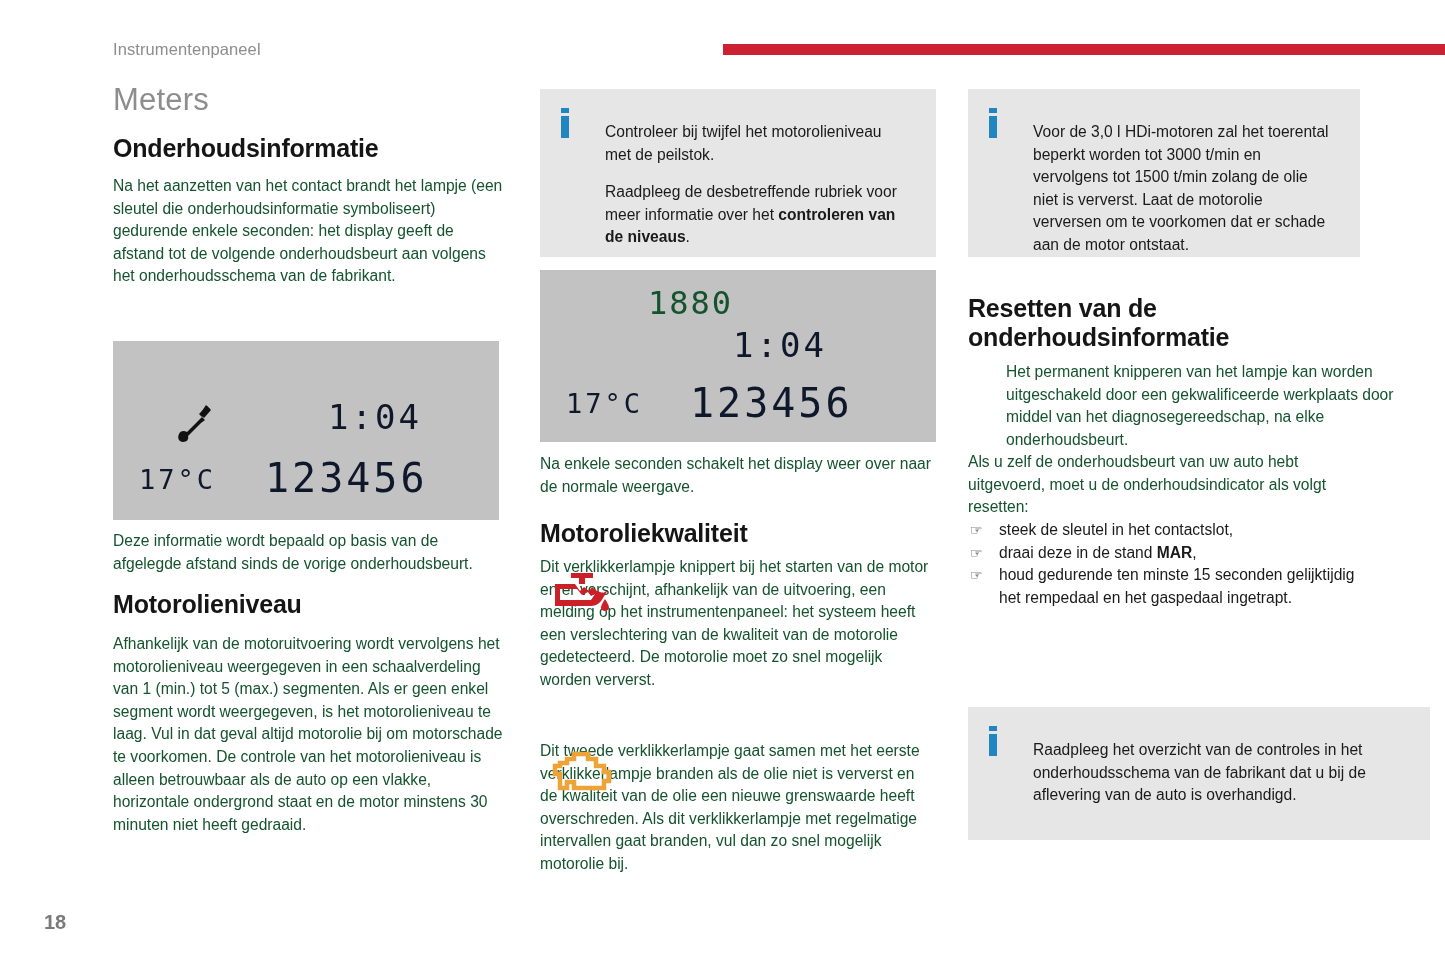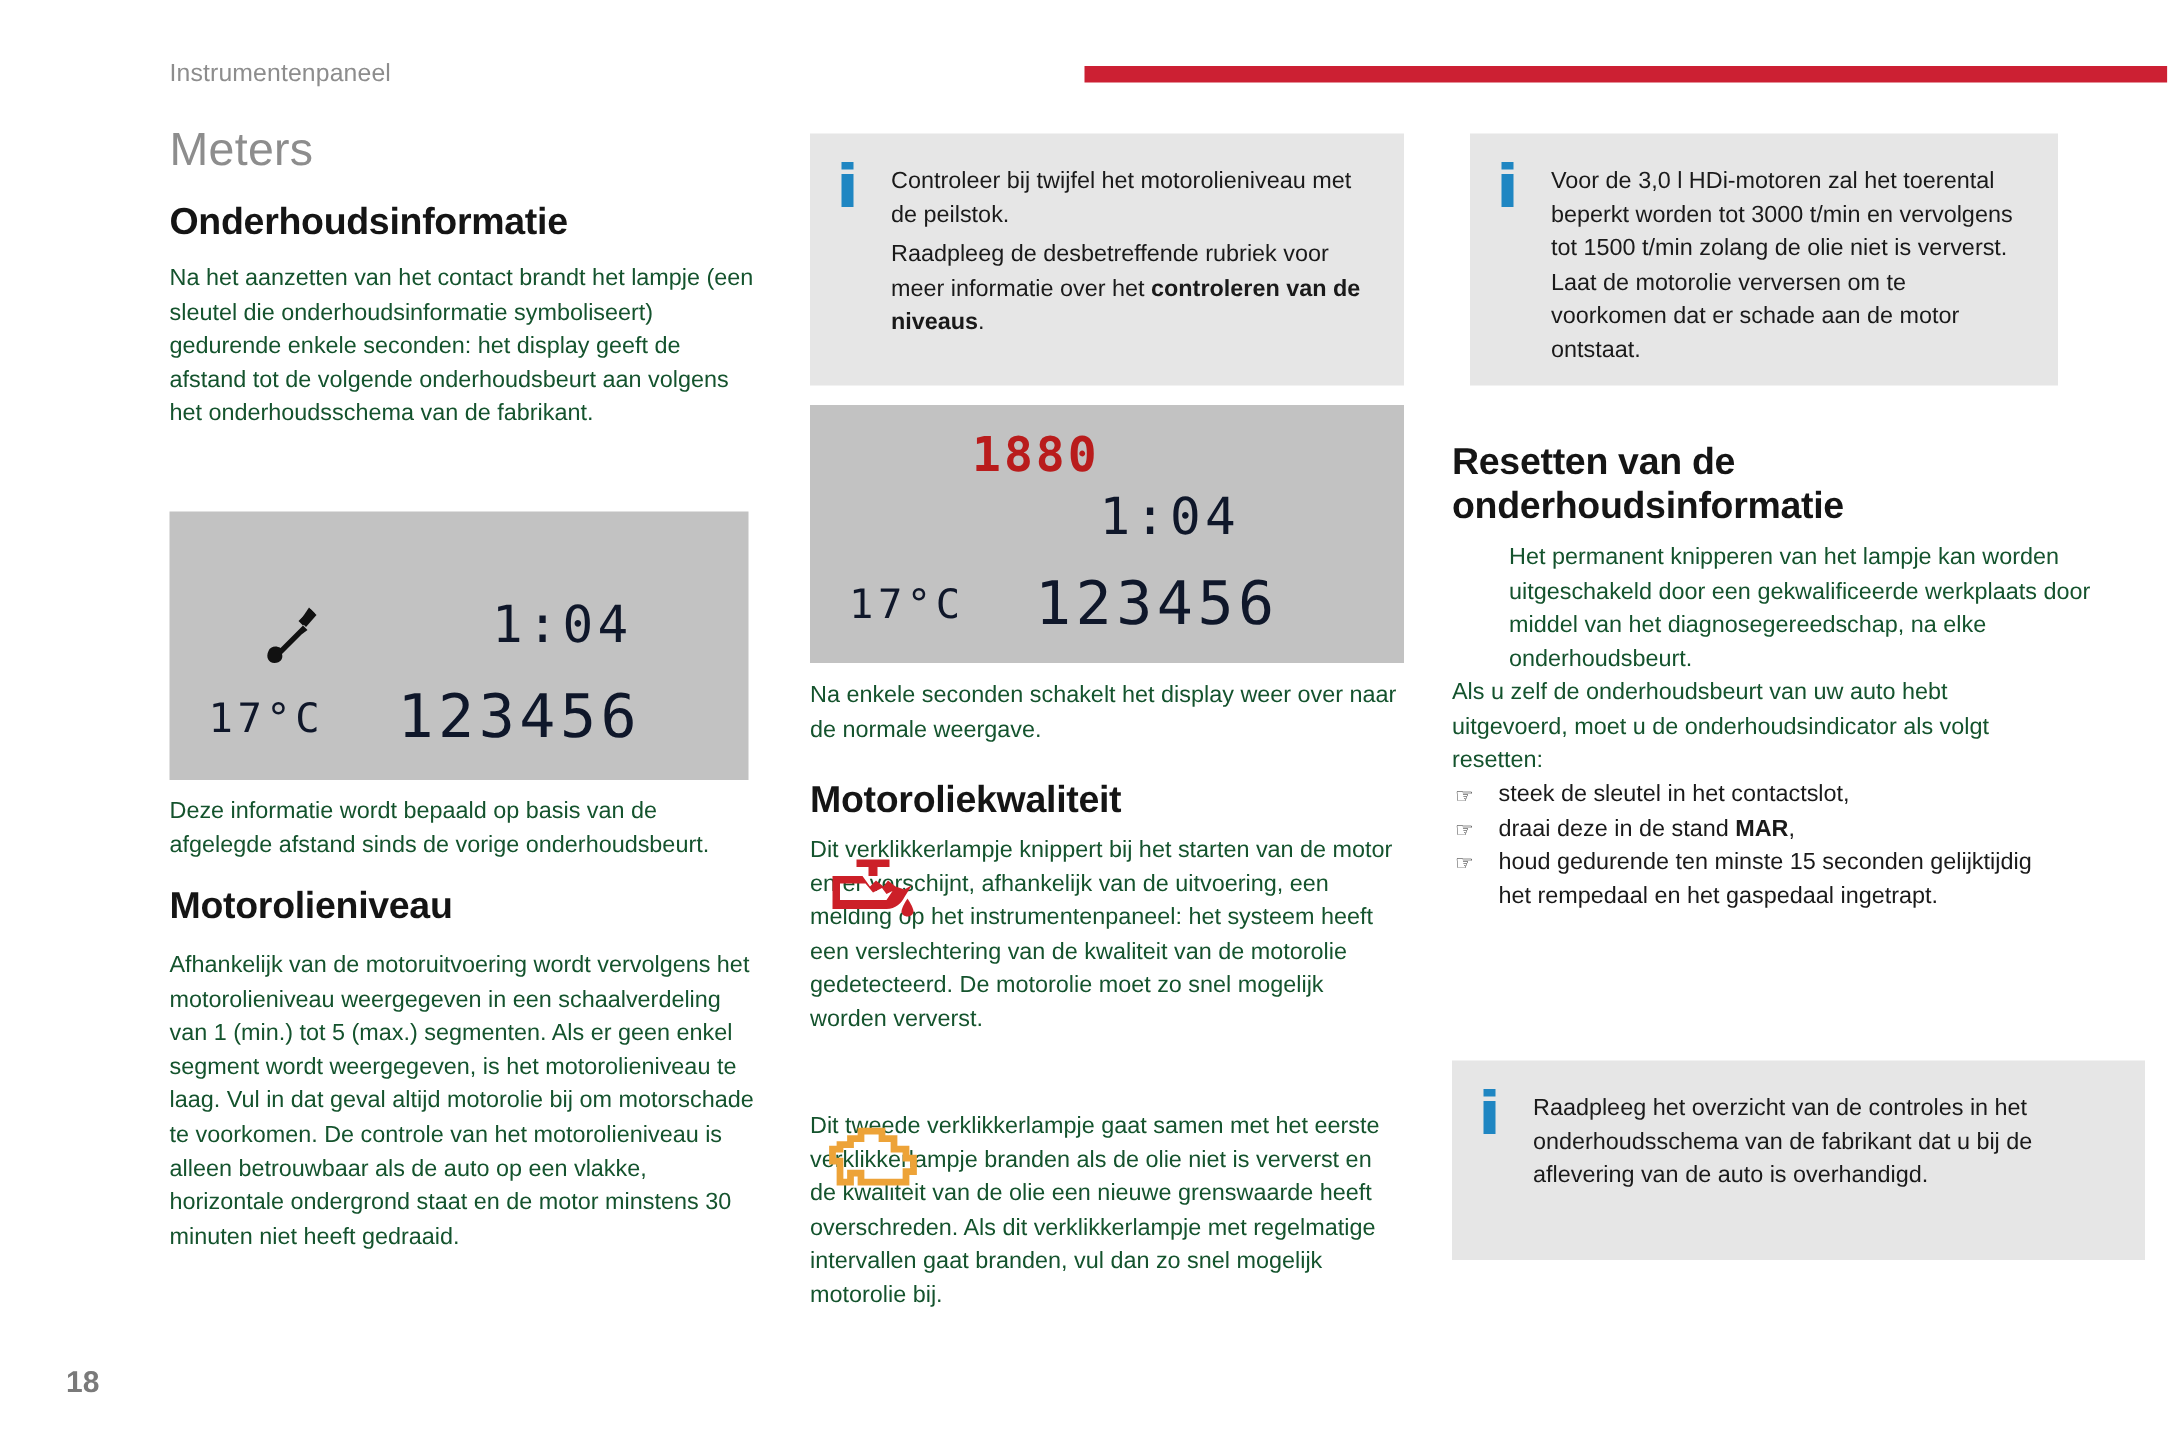--- a/index.html
+++ b/index.html
@@ -86,36 +86,36 @@
   .info-i .dot {
     width: 8px; height: 5px;
     background: #1f86c2;
   }
   .info-i .stem {
     margin-top: 3px;
     width: 8px; height: 22px;
     background: #1f86c2;
   }
   .infobox p {
-    margin: 4px;
+    margin: 15px;
     font-size: 15.6px;
     line-height: 22.6px;
     color: #1a1a1a;
   }
 
   
   .lcd {
     background: #c2c2c2;
     position: relative;
   }
   .lcd-dotmatrix {
     font-family: "DejaVu Sans Mono", monospace;
-    font-weight: bold;
+    font-weight: normal;
     letter-spacing: 2px;
-    color: #b91c1c;
+    color: #14532d;
   }
   .lcd-seg {
     font-family: "DejaVu Sans Mono", monospace;
     font-weight: normal;
     color: #0f172a;
     letter-spacing: 3px;
   }
 
   
   .icon-row { position: relative; }
@@ -240,21 +240,21 @@
                      L8 18 L8 15 Z"></path>
           </g>
         </svg>
       </div>
       <p class="body icon-text">Dit tweede verklikkerlampje gaat samen met het eerste verklikkerlampje branden als de olie niet is ververst en de kwaliteit van de olie een nieuwe grenswaarde heeft overschreden. Als dit verklikkerlampje met regelmatige intervallen gaat branden, vul dan zo snel mogelijk motorolie bij.</p>
     </div>
   </div>
 
   <div class="col col-3">
 
-    <div class="infobox" style="position:absolute; left:12px; top:89px; width:392px; height:168px;">
+    <div class="infobox" style="position:absolute; left:0; top:89px; width:392px; height:168px;">
       <div class="info-i">
         <div class="dot"></div>
           <div class="stem"></div>
       </div>
       <p>Voor de 3,0 l HDi-motoren zal het toerental beperkt worden tot 3000 t/min en vervolgens tot 1500 t/min zolang de olie niet is ververst. Laat de motorolie verversen om te voorkomen dat er schade aan de motor ontstaat.</p>
     </div>
 
     <h2 class="section" style="position:absolute; left:0; top:294px; width:392px;">Resetten van de onderhoudsinformatie</h2>
 
     <p class="body" style="position:absolute; left:0; top:361px; width:392px;margin-left:38px;">Het permanent knipperen van het lampje kan worden uitgeschakeld door een gekwalificeerde werkplaats door middel van het diagnosegereedschap, na elke onderhoudsbeurt.</p>

